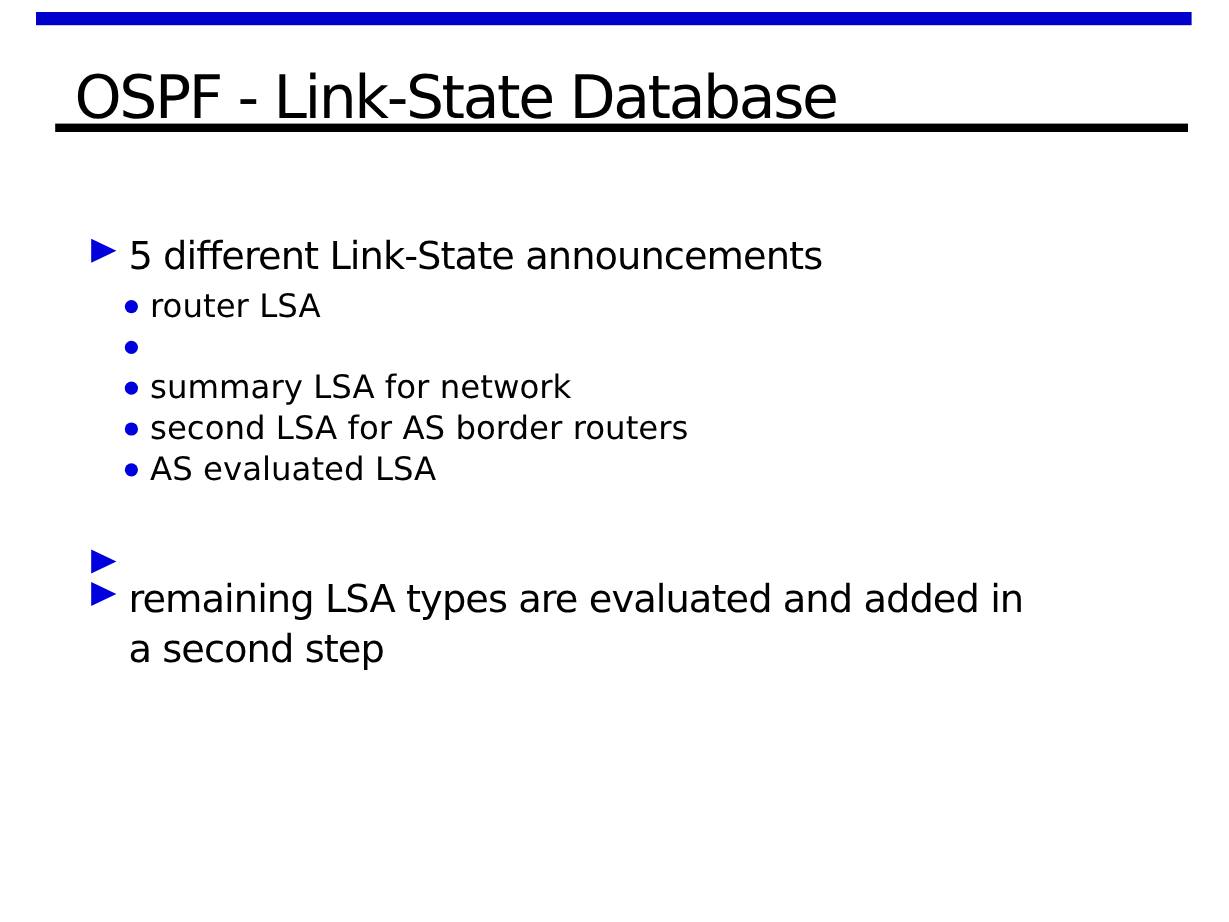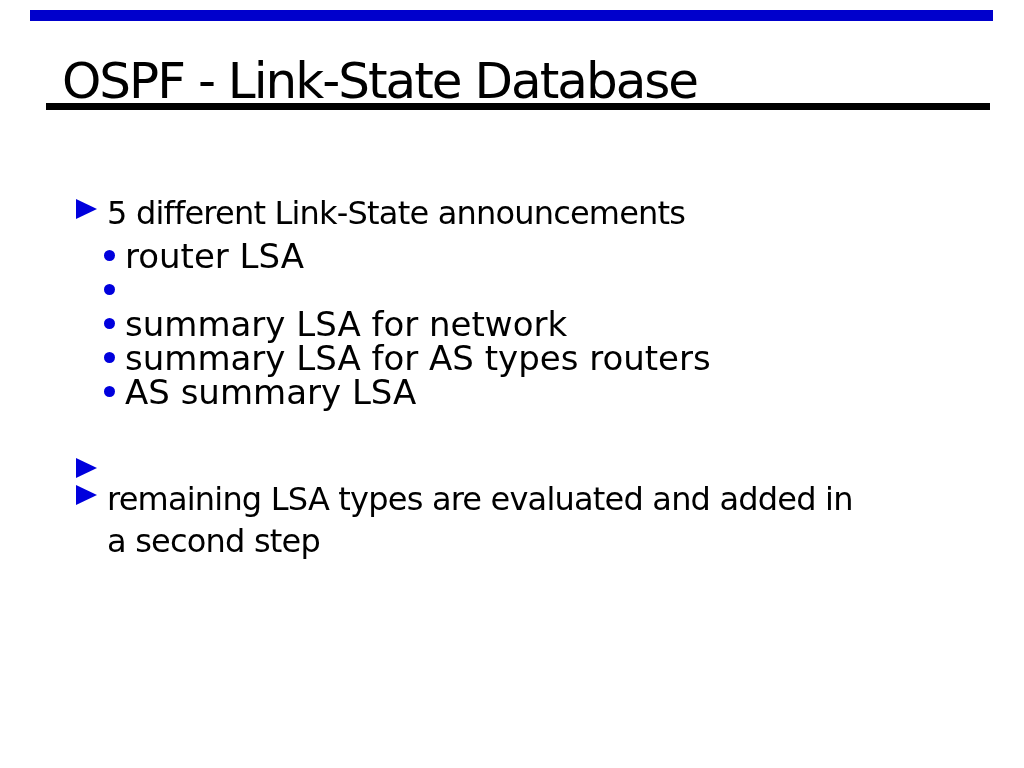--- a/index.html
+++ b/index.html
@@ -89,21 +89,21 @@
   .dot-icon {
     flex: 0 0 auto;
     width: 11px;
     height: 11px;
     border-radius: 50%;
     background: var(--bullet-blue, #0000DD);
     margin-top: 11px;
     margin-right: 10px;
   }
   .l2-text {
-    font-size: 34px;
+    font-size: 27px;
     line-height: 34px;
     white-space: nowrap;
   }
 
   .bullet-group {
     position: absolute;
     left: 76px;
     top: 451px;
   }
 </style>
@@ -129,25 +129,25 @@
     </li>
     <li class="sub-row">
       <span class="dot-icon"></span>
     </li>
     <li class="sub-row">
       <span class="dot-icon"></span>
       <span class="l2-text">summary LSA for network</span>
     </li>
     <li class="sub-row">
       <span class="dot-icon"></span>
-      <span class="l2-text">summary LSA for AS types routers</span>
+      <span class="l2-text">second LSA for AS border routers</span>
     </li>
     <li class="sub-row">
       <span class="dot-icon"></span>
-      <span class="l2-text">AS summary LSA</span>
+      <span class="l2-text">AS evaluated LSA</span>
     </li>
   </ul>
 
   <div class="bullet-group">
 
     <div class="bullet-row">
       <span class="tri-icon"></span>
     </div>
 
 

